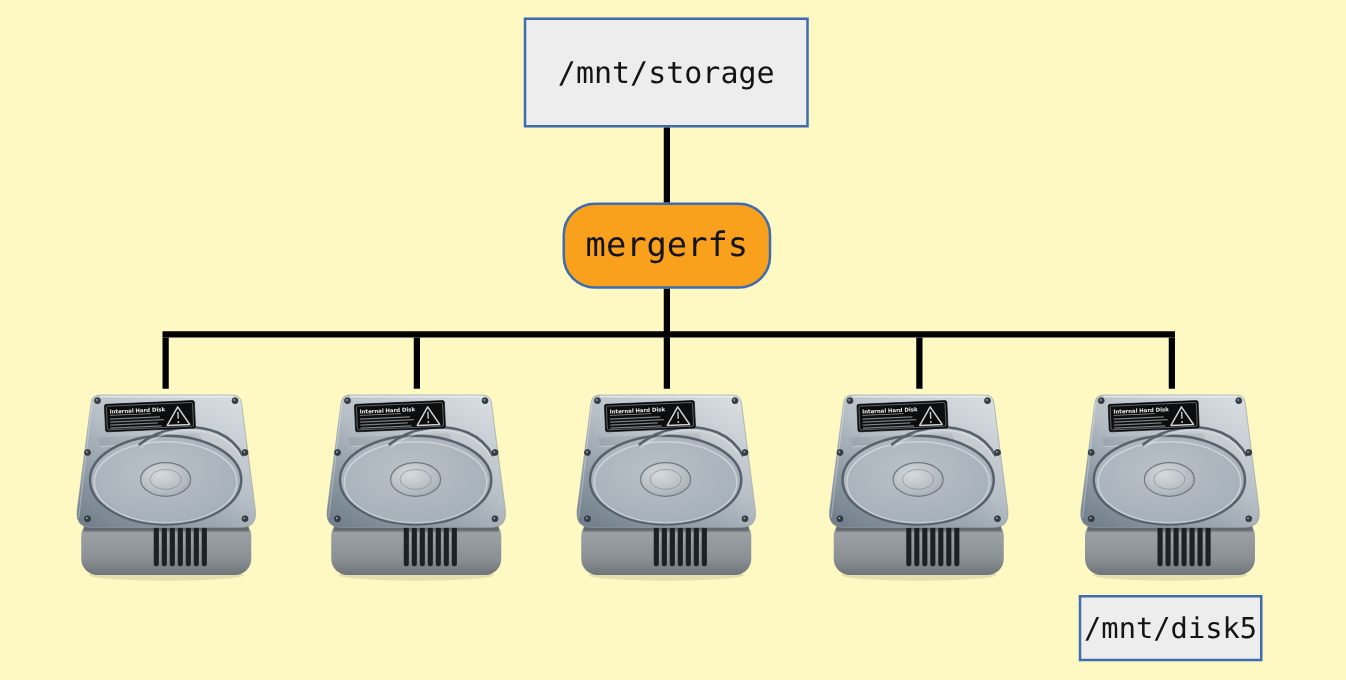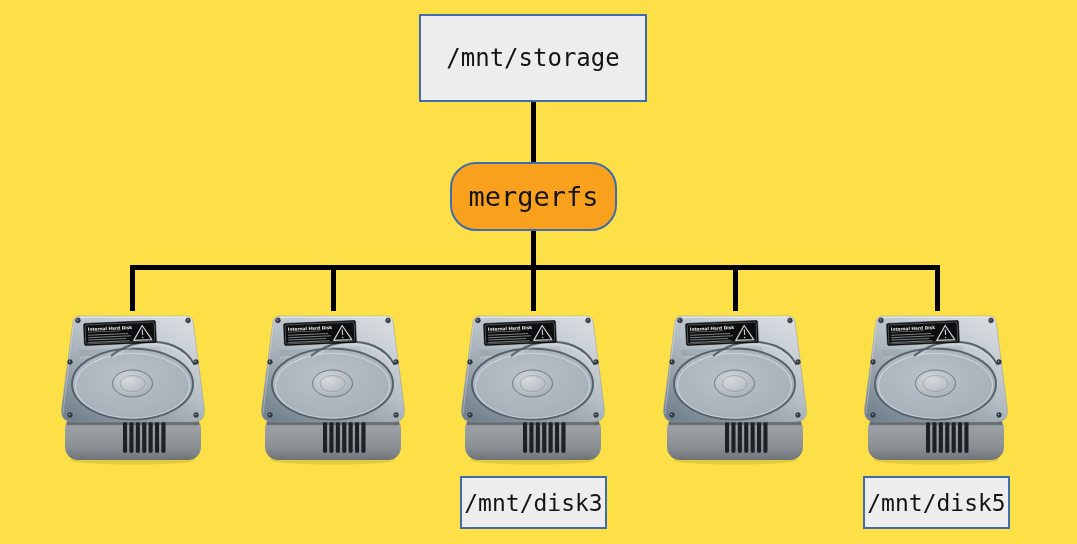--- a/index.html
+++ b/index.html
@@ -1,18 +1,18 @@
 <!DOCTYPE html>
 <html><head>
 <meta charset="utf-8">
 <style>
   html,body { margin:0; padding:0; background:#ffffff; }
   .canvas {
     position:relative; width:1077px; height:544px;
-    background:#fde047; overflow:hidden;
+    background:#fef9c3; overflow:hidden;
     font-family:"DejaVu Sans Mono","Liberation Mono",monospace;
   }
   .node {
     position:absolute; box-sizing:border-box;
     border:2px solid #3e6cac; background:#ededed;
     display:flex; align-items:center; justify-content:center;
     color:#141414; white-space:nowrap;
   }
   .node-root { left:419px; top:14px;  width:228px; height:88px; font-size:24px; }
   .node-pool { left:450px; top:162px; width:167px; height:69px; font-size:27px; background:#f9a11c;border-radius:26px; }
@@ -140,20 +140,17 @@
   <svg class="disk" style="left:453px">
       <use href="#hdd-icon"></use>
     </svg>
   <svg class="disk" style="left:655px">
       <use href="#hdd-icon"></use>
     </svg>
   <svg class="disk" style="left:856px">
       <use href="#hdd-icon"></use>
     </svg>
 
-  <div class="node mount-label" style="left:460px">
-    <span>/mnt/disk3</span>
-  </div>
   <div class="node mount-label" style="left:863px">
     <span>/mnt/disk5</span>
   </div>
 
 </div>
 
 </body></html>

